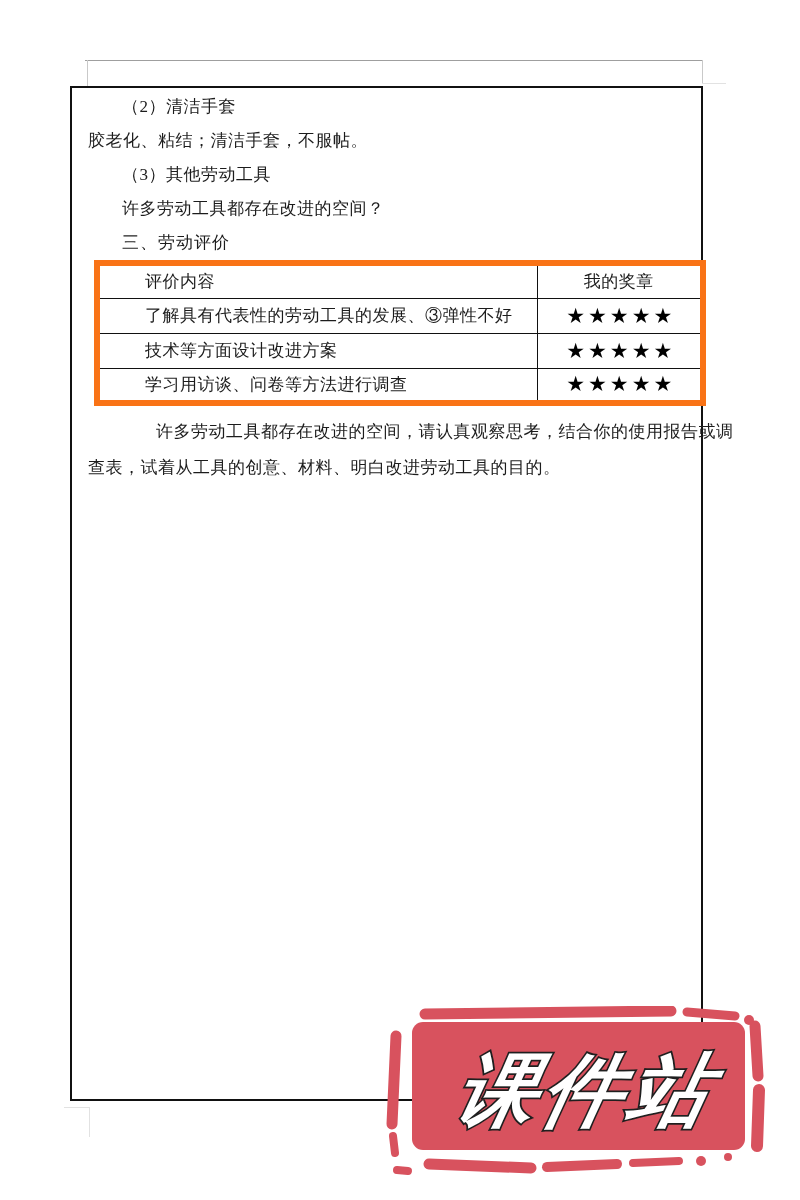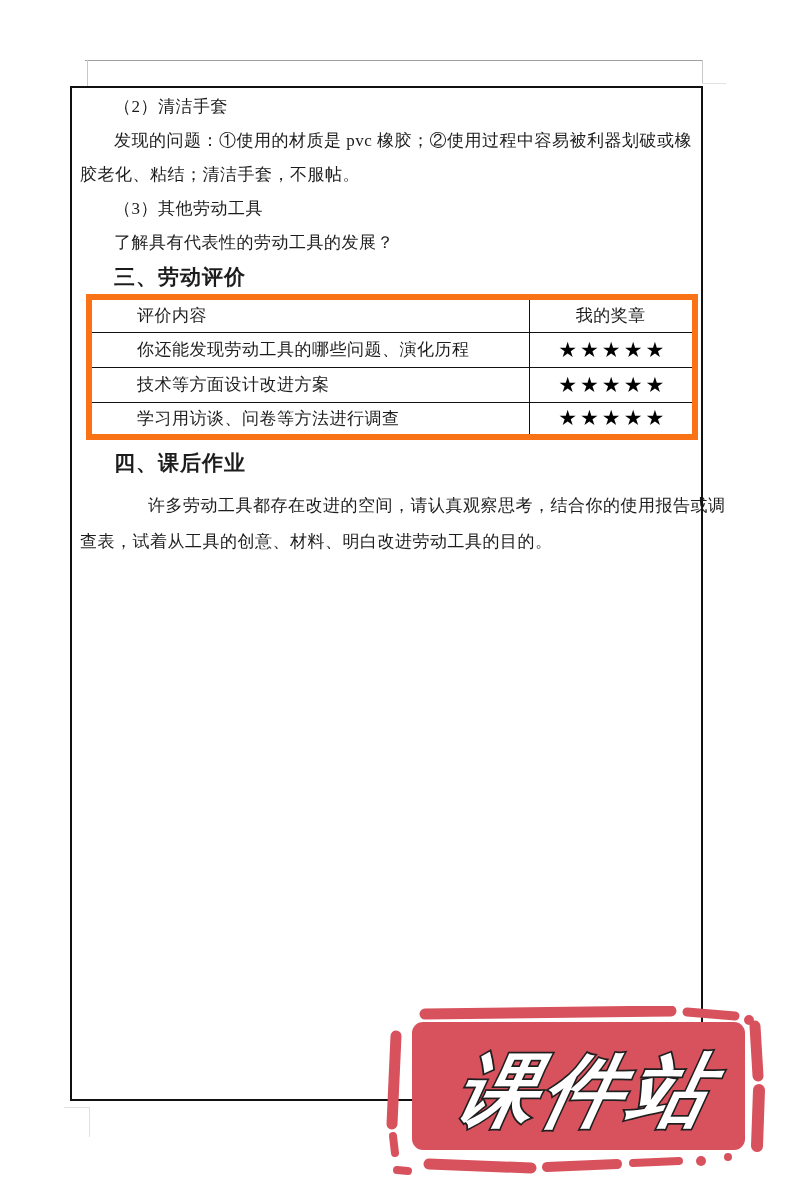--- a/index.html
+++ b/index.html
@@ -11,30 +11,30 @@
   .deco.light { background: #c9c9c9; }
   .deco.lighter { background: #e2e2e2; }
 
   
   .main-box {
     position: absolute; left: 70px; top: 86px;
     width: 633px; height: 1015px;
     border: 2px solid #111;
     background: #fff;
   }
-  .box-inner { padding: 2px 6px 0 8px; }
+  .box-inner { padding: 2px 6px 0 16px; }
 
   .body-line {
     font-size: 17px; line-height: 34px; height: 34px;
     white-space: nowrap; letter-spacing: 0.5px;
   }
   .body-line.indent { padding-left: 34px; }
   .heading-line {
-    font-family: "Liberation Sans", sans-serif; font-weight: bold;
-    font-size: 21px; line-height: 34px; height: 34px;
+    font-family: "Liberation Sans", sans-serif; font-weight: normal;
+    font-size: 17px; line-height: 34px; height: 34px;
     padding-left: 34px; white-space: nowrap; letter-spacing: 1px;
   }
 
   
   .eval-table {
     margin-left: 6px; width: 606px;
     border: 6px solid #f97316; border-collapse: collapse;
     table-layout: fixed;
   }
   .eval-table td {
@@ -73,49 +73,47 @@
 <div class="deco light" style="left:87px; top:60px; width:1px; height:26px;"></div>
 <div class="deco light" style="left:702px; top:60px; width:1px; height:24px;"></div>
 <div class="deco lighter" style="left:702px; top:83px; width:24px; height:1px;"></div>
 <div class="deco lighter" style="left:64px; top:1107px; width:26px; height:1px;"></div>
 <div class="deco lighter" style="left:89px; top:1107px; width:1px; height:30px;"></div>
 
 <div class="main-box">
   <div class="box-inner">
 
     <div class="body-line indent">（2）清洁手套</div>
-    <div class="body-line indent">发现的问题：①使用的材质是 pvc 橡胶；②使用过程中容易被利器划破或橡</div>
     <div class="body-line">胶老化、粘结；清洁手套，不服帖。</div>
     <div class="body-line indent">（3）其他劳动工具</div>
-    <div class="body-line indent">了解具有代表性的劳动工具的发展？</div>
+    <div class="body-line indent">许多劳动工具都存在改进的空间？</div>
 
     <div class="heading-line">三、劳动评价</div>
 
     <table class="eval-table">
       <tbody>
         <tr>
           <td class="c-content">评价内容</td>
           <td class="c-badge">我的奖章</td>
         </tr>
         <tr>
-          <td class="c-content">你还能发现劳动工具的哪些问题、演化历程</td>
+          <td class="c-content">了解具有代表性的劳动工具的发展、③弹性不好</td>
           <td class="c-badge"><span class="stars">★★★★★</span></td>
         </tr>
         <tr>
           <td class="c-content">技术等方面设计改进方案</td>
           <td class="c-badge"><span class="stars">★★★★★</span></td>
         </tr>
         <tr>
           <td class="c-content">学习用访谈、问卷等方法进行调查</td>
           <td class="c-badge"><span class="stars">★★★★★</span></td>
         </tr>
       </tbody>
     </table>
 
-    <div class="heading-line" style="margin-top:6px;">四、课后作业</div>
 
     <div class="homework-para">
       <div class="hw-line first">许多劳动工具都存在改进的空间，请认真观察思考，结合你的使用报告或调</div>
       <div class="hw-line">查表，试着从工具的创意、材料、明白改进劳动工具的目的。</div>
     </div>
 
   </div>
 </div>
 
 <div class="stamp-wrap">

